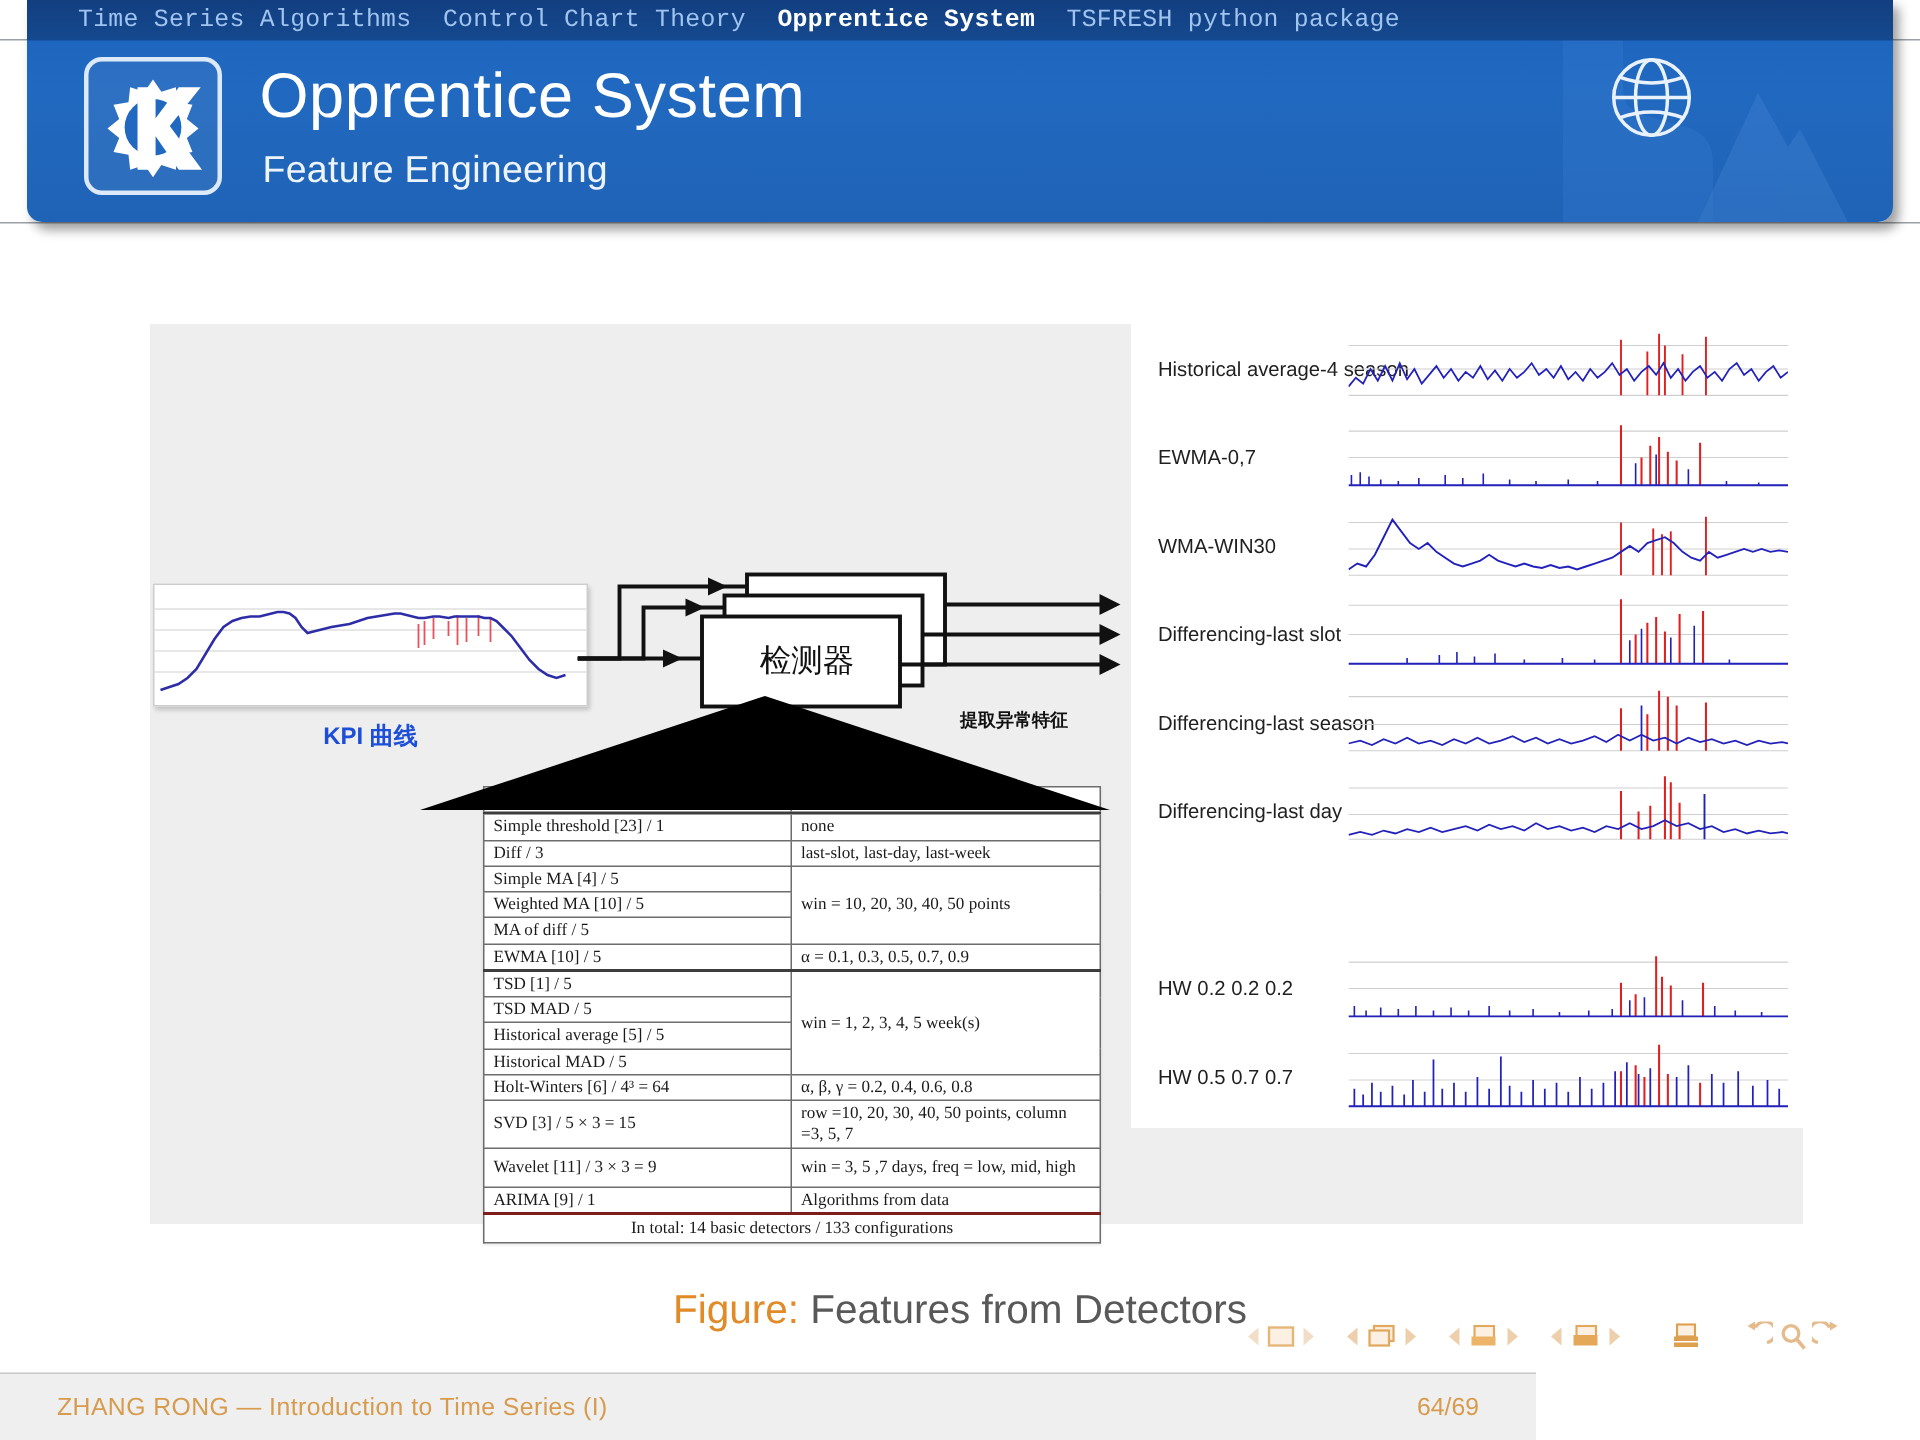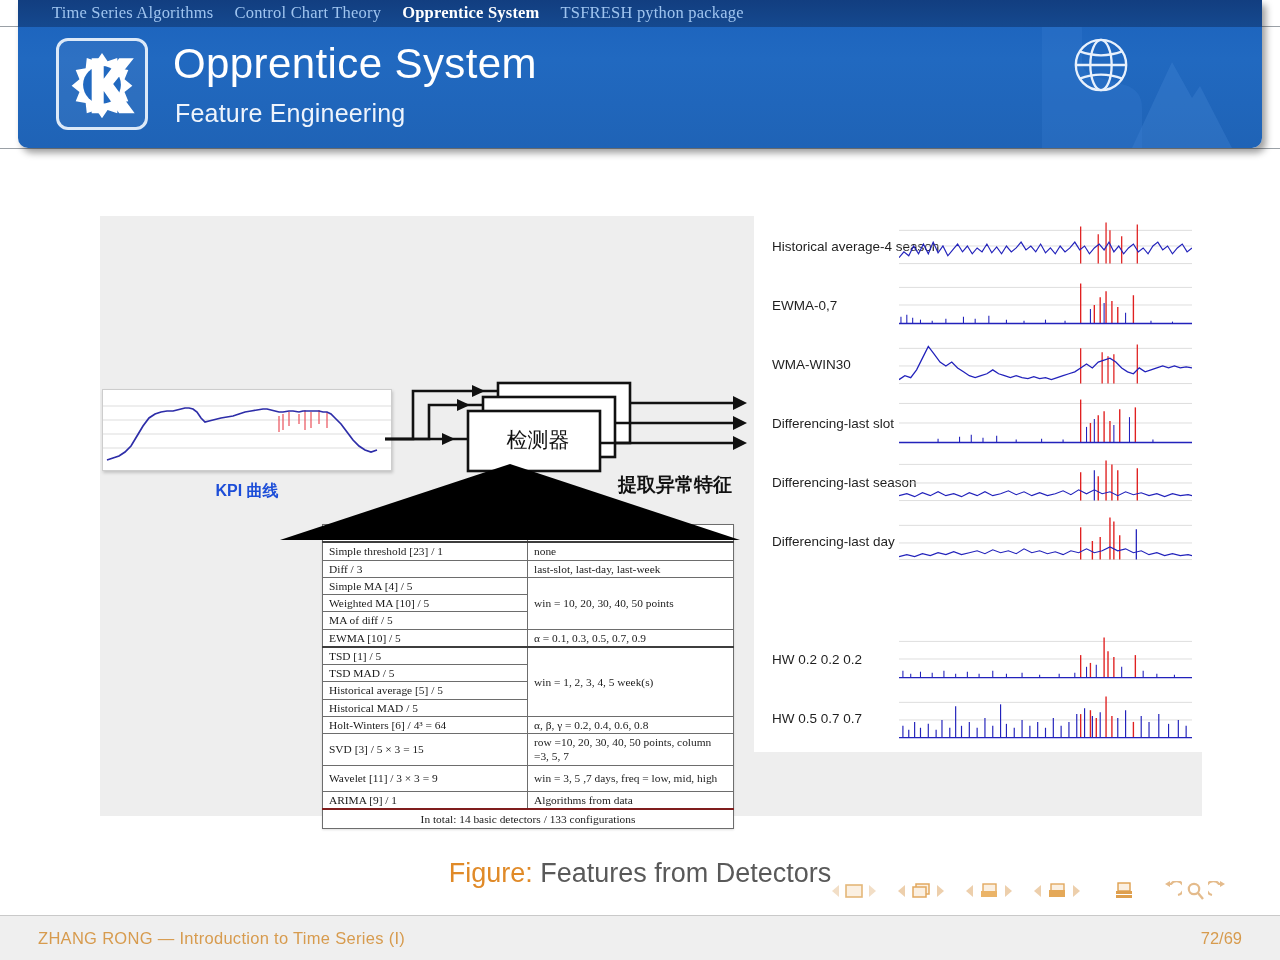--- a/index.html
+++ b/index.html
@@ -34,21 +34,21 @@
     position: absolute; right: 0; top: 0; width: 230px; height: 148px;
     overflow: hidden; opacity: .55;
   }
   .nav-strip {
     position: absolute; left: 0; top: 0; width: 1244px; height: 27px;
     background: linear-gradient(180deg,#123e80 0%, #15498f 100%);
     display: flex; align-items: center; gap: 21px;
     padding-left: 34px;
   }
   .nav-item {
-    font-family: Liberation Serif, serif;
+    font-family: Liberation Mono, monospace;
     font-size: 16.5px; color: #9fc4ef; letter-spacing: .2px;
     white-space: nowrap; line-height: 1;
   }
   .nav-item.active { color: #ffffff; font-weight: 700; }
 
   .logo-box {
     position: absolute; left: 38px; top: 38px; width: 92px; height: 92px;
     border: 3px solid #dce9f8; border-radius: 12px;
     background: rgba(255,255,255,.06);
   }
@@ -95,22 +95,22 @@
     font-size: 16px; font-weight: 700; color: #1d4ed8;
     font-family: "Liberation Sans", sans-serif;
   }
   .diagram { position: absolute; left: 285px; top: 155px; width: 380px; height: 135px; }
   .detector-cn {
     position: absolute; left: 368px; top: 210px; width: 140px; text-align: center;
     font-size: 21px; color: #111; font-weight: 400; z-index: 6;
     font-family: "DejaVu Sans", sans-serif;
   }
   .extract-cn {
-    position: absolute; left: 518px; top: 256px;
-    font-size: 19px; color: #111; font-weight: 700; white-space: nowrap; z-index: 7;
+    position: absolute; left: 540px; top: 256px;
+    font-size: 12px; color: #111; font-weight: 700; white-space: nowrap; z-index: 7;
     font-family: "DejaVu Sans", sans-serif;
   }
   .funnel { position: absolute; left: 180px; top: 248px; width: 460px; height: 80px; z-index: 5; }
 
   
   .det-table {
     position: absolute; left: 222px; top: 308px; width: 412px;
     border-collapse: collapse; background: #ffffff;
     font-family: "Liberation Serif", serif;
     font-size: 11.4px; color: #1a1a1a;
@@ -133,21 +133,21 @@
 
   
   .navsyms {
     position: absolute; left: 830px; top: 878px; width: 440px; height: 26px;
     display: flex; align-items: center; gap: 3px;
   }
   .navsym { opacity: .85; }
 
   
   .footer {
-    position: absolute; left: 0; top: 915px; width: 1280px; height: 45px;
+    position: absolute; left: 0; top: 915px; width: 1024px; height: 45px;
     background: #efefef; border-top: 1px solid #c9c9c9;
     display: flex; align-items: center; justify-content: space-between;
     padding: 0 38px;
   }
   .footer-left {
     font-size: 16.5px; color: #d79b4e; letter-spacing: .3px;
     font-family: "Liberation Sans", sans-serif; white-space: nowrap;
   }
   .footer-right { font-size: 16.5px; color: #d79b4e; font-family: "Liberation Sans", sans-serif; }
 </style>
@@ -650,16 +650,16 @@
         <line x1="13" y1="12" x2="18" y2="18" stroke="#e0b078" stroke-width="2.4"></line>
       </svg>
     <svg class="navsym" width="20" height="20" viewBox="0 0 20 20">
         <path d="M4,14 A7,7 0 1 1 11,3 L15,3" fill="none" stroke="#e0b078" stroke-width="2.2"></path>
         <path d="M12,0 L17,3 L12,6 Z" fill="#e0b078"></path>
       </svg>
   </div>
 
   <div class="footer">
     <span class="footer-left">ZHANG RONG — Introduction to Time Series (I)</span>
-    <span class="footer-right">72/69</span>
+    <span class="footer-right">64/69</span>
   </div>
 
 </div>
 
 </body></html>

